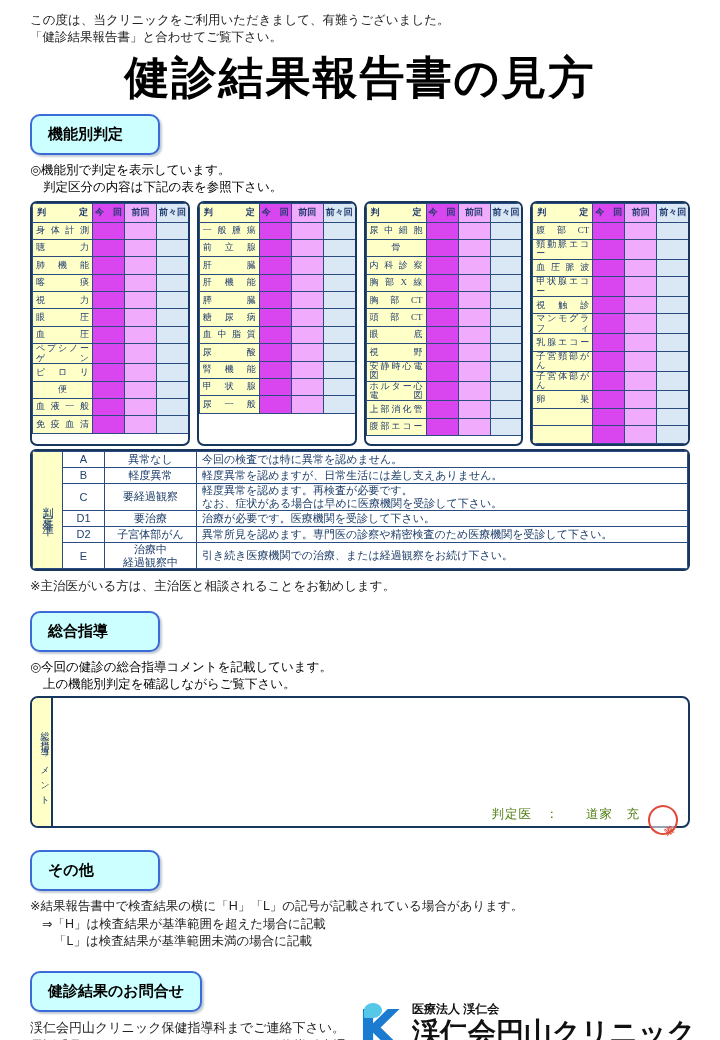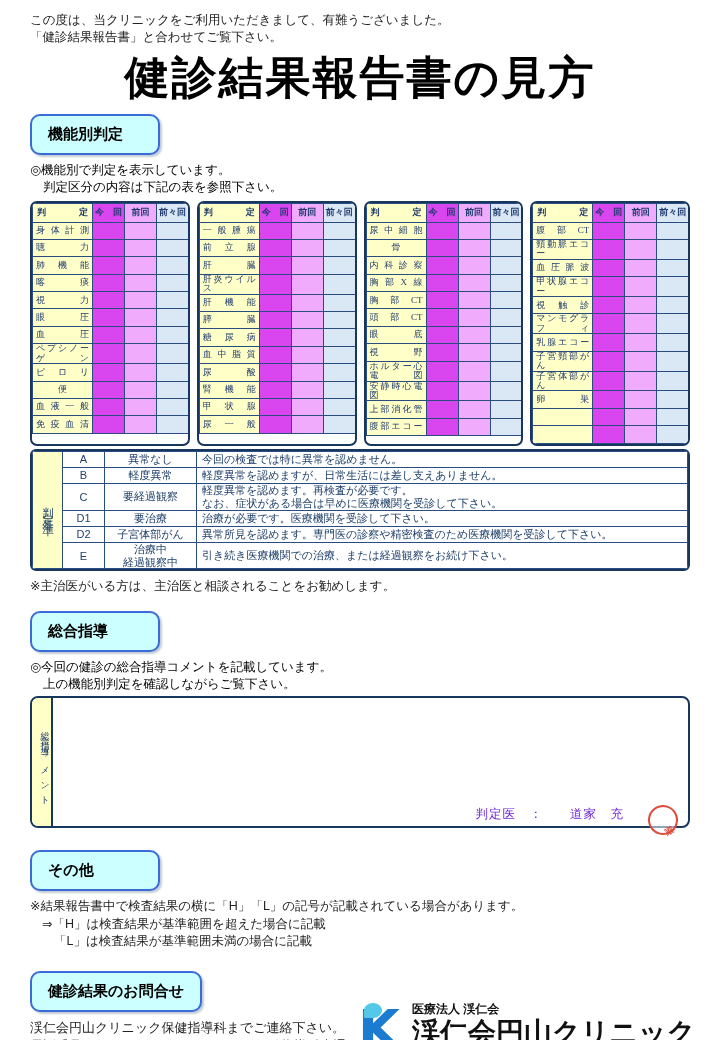--- a/index.html
+++ b/index.html
@@ -41,21 +41,21 @@
   .crit .cname { text-align:center; white-space:pre-line; line-height:1.15;margin-left:24px; }
   .crit .cdesc { padding:0 5px; white-space:pre-line; line-height:1.2;margin-top:32px; }
 
   .note { font-size:12.5px; margin:7px 0 16px 0; color:#222; }
 
   
   .comment-box { position:relative; border:2px solid #17375E; border-radius:8px; height:132px; display:flex; margin-top:3px; }
   .comment-strip { width:21px; background:#FFFFC8; border-right:2px solid #17375E; border-radius:6px 0 0 6px;
                    display:flex; justify-content:center; padding-top:5px;
                    writing-mode:vertical-rl; text-orientation:upright; font-size:9px; color:#1F3A6E; letter-spacing:5px; }
-  .judge-line { position:absolute; right:64px; bottom:3px; font-size:12.5px; color:#6d28d9; letter-spacing:1px; }
+  .judge-line { position:absolute; right:48px; bottom:3px; font-size:12.5px; color:#4d7c0f; letter-spacing:1px; }
   .stamp { position:absolute; right:10px; bottom:-9px; width:30px; height:30px; border:2px solid #E04838; border-radius:50%;
            color:#E04838; font-size:9px; display:flex; align-items:center; justify-content:center;
            writing-mode:vertical-rl; text-orientation:upright; transform:rotate(-28deg); background:rgba(255,255,255,.55); line-height:1; }
 
   .other-lines { font-size:12.5px; line-height:1.4; color:#222; }
   .other-lines .i1 { padding-left:12px; } .other-lines .i2 { padding-left:24px; }
 
   .bottom { display:flex; margin-top:20px; align-items:flex-start; }
   .contact-col { width:330px; }
   .contact-text { font-size:13px; line-height:1.45; color:#222; }
@@ -211,26 +211,20 @@
                 <td class="p"></td>
                 <td class="b"></td>
               </tr>
               <tr>
                 <td class="lc">肝臓</td>
                 <td class="g"></td>
                 <td class="p"></td>
                 <td class="b"></td>
               </tr>
               <tr>
-                <td class="lc">肝炎ウイルス</td>
-                <td class="g"></td>
-                <td class="p"></td>
-                <td class="b"></td>
-              </tr>
-              <tr>
                 <td class="lc">肝機能</td>
                 <td class="g"></td>
                 <td class="p"></td>
                 <td class="b"></td>
               </tr>
               <tr>
                 <td class="lc">膵臓</td>
                 <td class="g"></td>
                 <td class="p"></td>
                 <td class="b"></td>
@@ -331,27 +325,27 @@
                 <td class="p"></td>
                 <td class="b"></td>
               </tr>
               <tr>
                 <td class="lc">視野</td>
                 <td class="g"></td>
                 <td class="p"></td>
                 <td class="b"></td>
               </tr>
               <tr>
+                <td class="lc">安静時心電図</td>
+                <td class="g"></td>
+                <td class="p"></td>
+                <td class="b"></td>
+              </tr>
+              <tr>
                 <td class="lc">ホルター心電図</td>
-                <td class="g"></td>
-                <td class="p"></td>
-                <td class="b"></td>
-              </tr>
-              <tr>
-                <td class="lc">安静時心電図</td>
                 <td class="g"></td>
                 <td class="p"></td>
                 <td class="b"></td>
               </tr>
               <tr>
                 <td class="lc">上部消化管</td>
                 <td class="g"></td>
                 <td class="p"></td>
                 <td class="b"></td>
               </tr>

